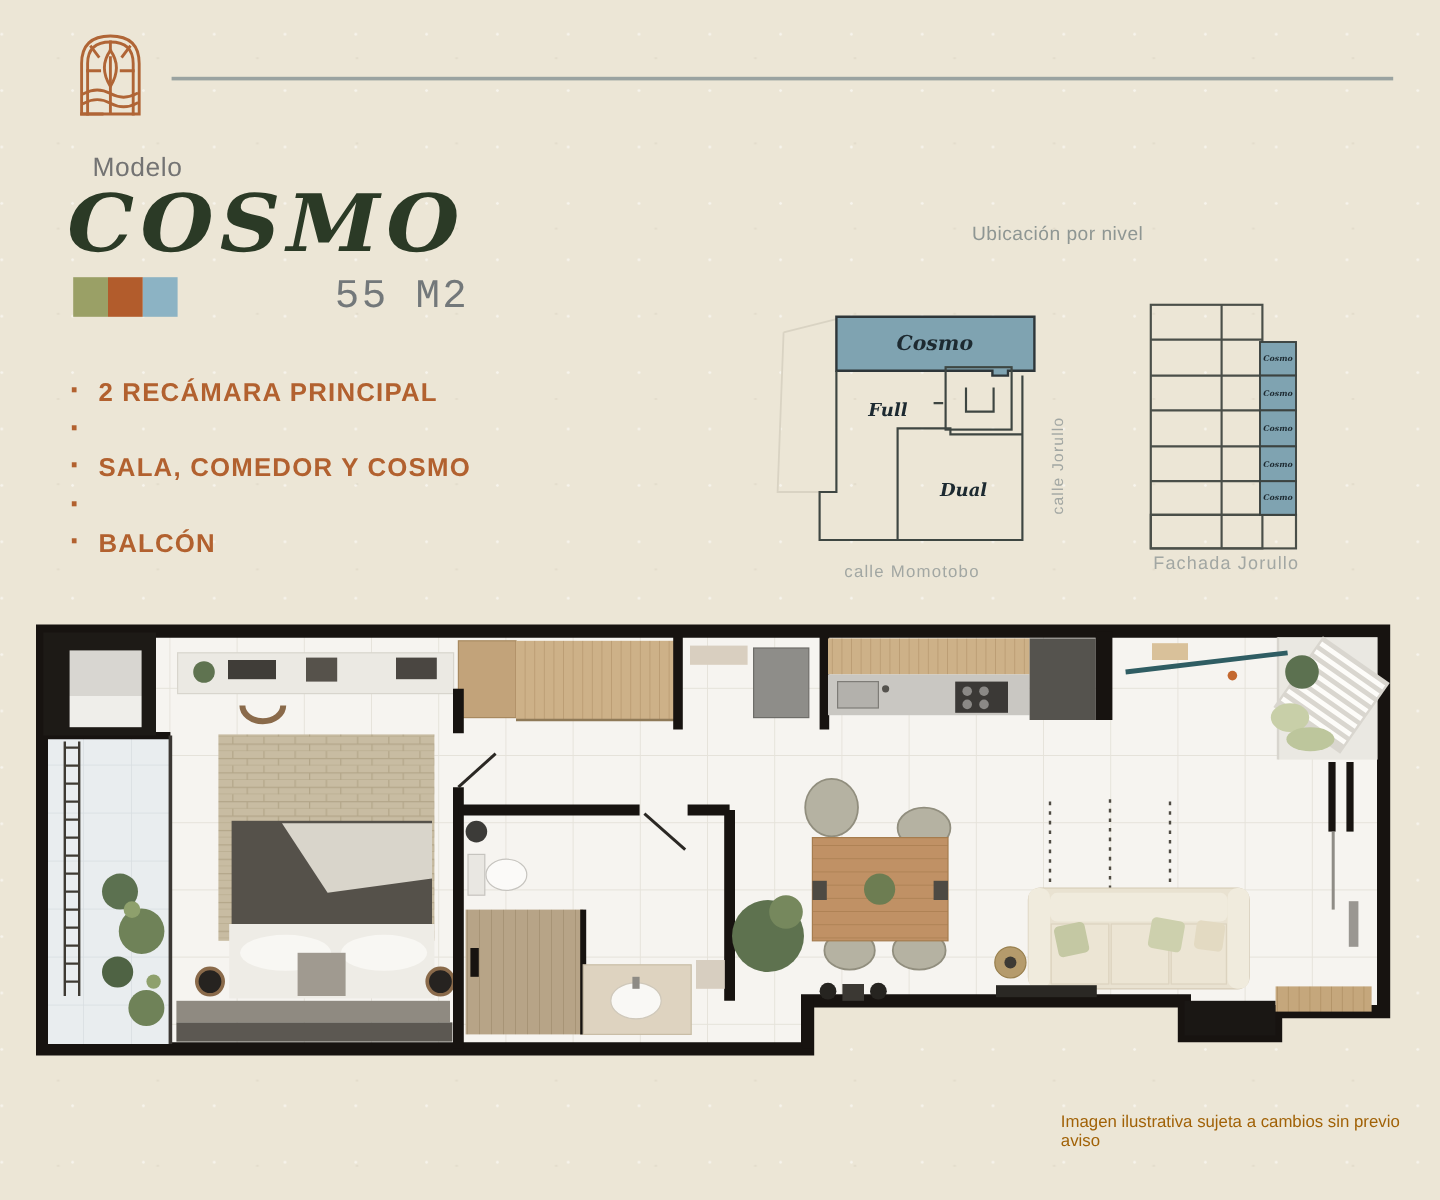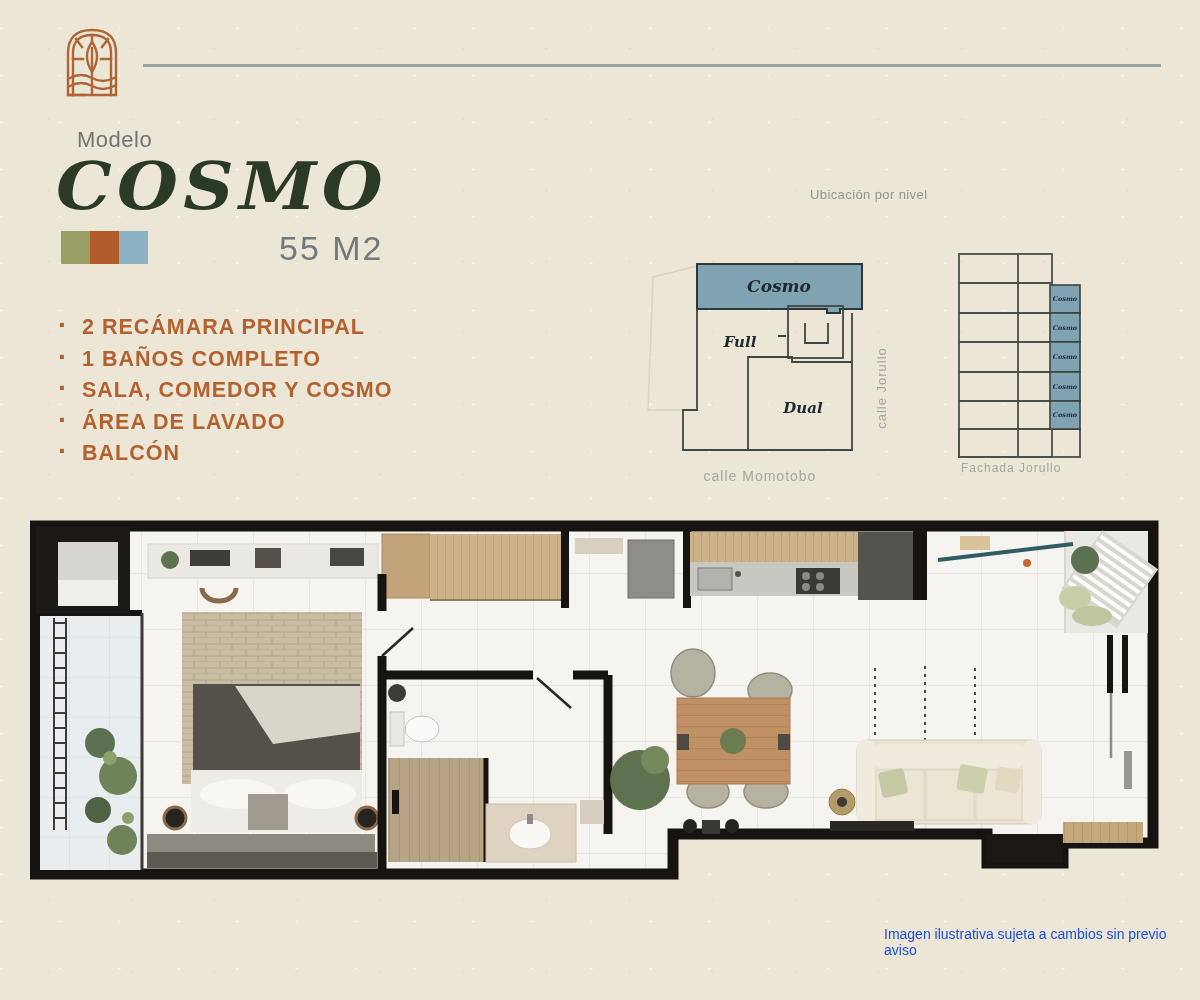--- a/index.html
+++ b/index.html
@@ -17,31 +17,31 @@
   .rule{left:143px;top:64px;width:1018px;height:2.5px;background:#9aa3a1;}
   .logo{left:62px;top:25px;width:60px;height:74px;}
   .modelo{left:77px;top:127px;font-size:22px;color:#737373;letter-spacing:.5px;}
   .cosmo{
     left:56px;top:147px;font-family:"DejaVu Serif", serif;
     font-style:italic;font-weight:bold;font-size:66px;color:#2b3a26;
     letter-spacing:5px;transform:scaleX(1.06);transform-origin:left top;white-space:nowrap;
   }
   .swatches{left:61px;top:231px;font-size:0;}
   .sw{display:inline-block;width:29px;height:33px;}
-  .area{left:279px;top:229px;font-size:34px;color:#73787a;letter-spacing:2px;}
+  .area{left:279px;top:229px;font-size:34px;color:#73787a;letter-spacing:2px;font-family:Liberation Mono, monospace;}
   ul.features{left:58px;top:309px;list-style:none;margin:0;padding:0;}
   ul.features li{display:flex;align-items:baseline;height:31.6px;
     font-size:21.5px;font-weight:bold;color:#b2612f;letter-spacing:1px;white-space:nowrap;}
   ul.features .dot{font-size:28px;width:24px;color:#b2612f;}
-  .lm-title{left:810px;top:187px;font-size:13px;color:#8e9693;letter-spacing:.4px;}
+  .lm-title{left:810px;top:187px;font-size:16px;color:#8e9693;letter-spacing:.4px;}
   .levelmap{left:640px;top:250px;width:260px;height:240px;}
   .facade{left:930px;top:245px;width:170px;height:215px;}
-  .facade-caption{left:961px;top:461px;font-size:12px;color:#a2a7a3;letter-spacing:1px;}
+  .facade-caption{left:961px;top:461px;font-size:15px;color:#a2a7a3;letter-spacing:1px;}
   .plan{left:30px;top:518px;width:1130px;height:394px;}
-  .disclaimer{left:884px;top:926px;font-size:14px;color:#1d4ed8;}
+  .disclaimer{left:884px;top:926px;font-size:14px;color:#a16207;}
   text{font-family:"DejaVu Serif", serif;}
   .street{font-family:"Liberation Sans", sans-serif;fill:#a2a7a3;}
 </style>
 </head>
 <body>
 
 <svg class="abs logo" viewBox="0 0 58 74">
   <g fill="none" stroke="#b06536" stroke-width="2.4" stroke-linecap="square">
     <path d="M5,70 L5,28 Q5,5 29,5 Q53,5 53,28 L53,70 Z"></path>
     <path d="M10,70 L10,28 Q10,10 29,10 Q48,10 48,28 L48,70"></path>
@@ -64,29 +64,27 @@
 </div>
 <div class="abs area">55 M2</div>
 
 <ul class="abs features">
   <li>
       <span class="dot">·</span>
       <span>2 RECÁMARA PRINCIPAL</span>
     </li>
   <li>
       <span class="dot">·</span>
-      <span>1 BAÑOS COMPLETO</span>
     </li>
   <li>
       <span class="dot">·</span>
       <span>SALA, COMEDOR Y COSMO</span>
     </li>
   <li>
       <span class="dot">·</span>
-      <span>ÁREA DE LAVADO</span>
     </li>
   <li>
       <span class="dot">·</span>
       <span>BALCÓN</span>
     </li>
 </ul>
 
 <div class="abs lm-title">Ubicación por nivel</div>
 
 <svg class="abs levelmap" viewBox="0 0 260 240">

